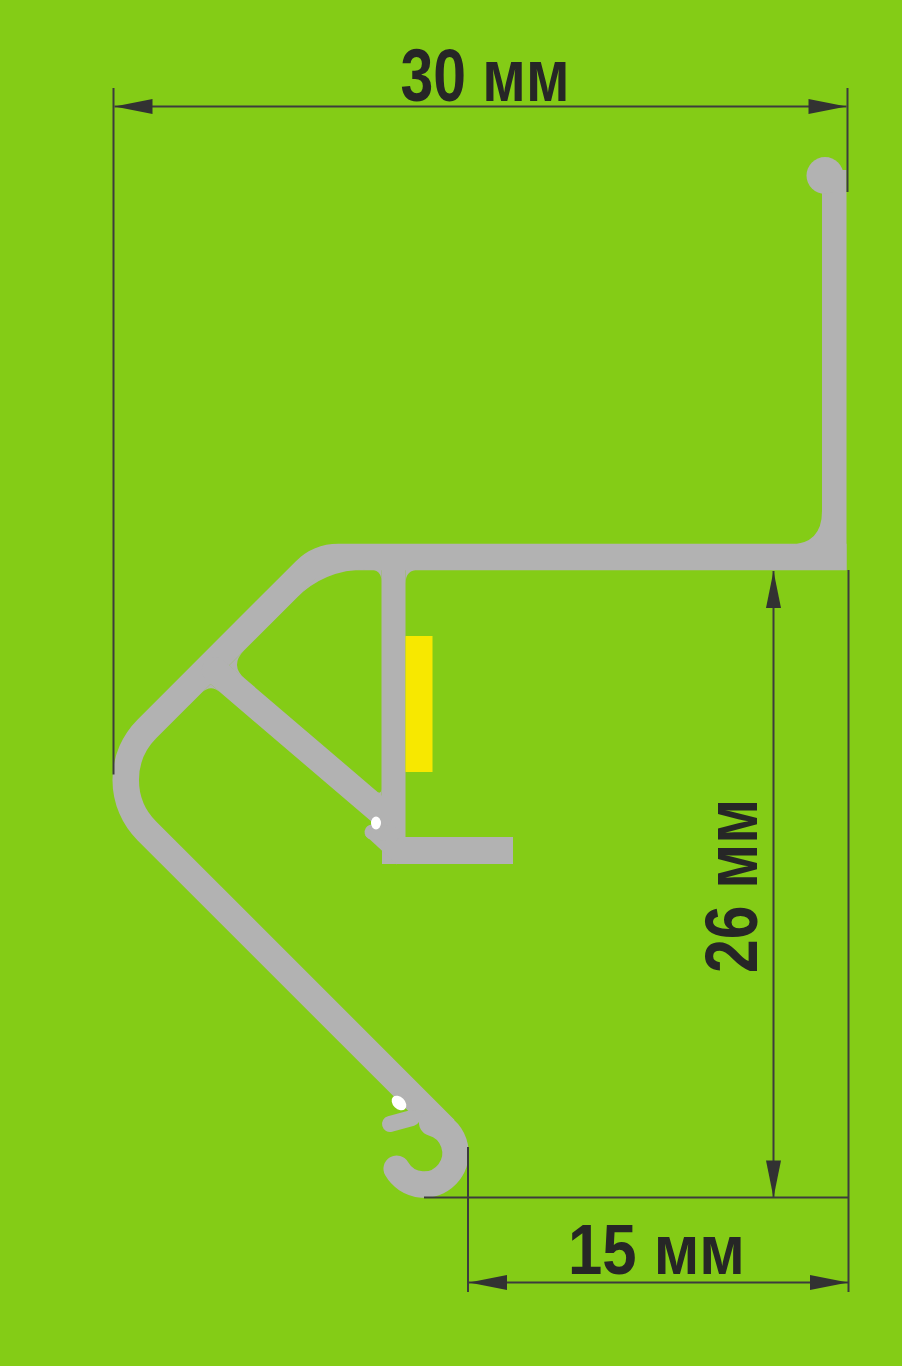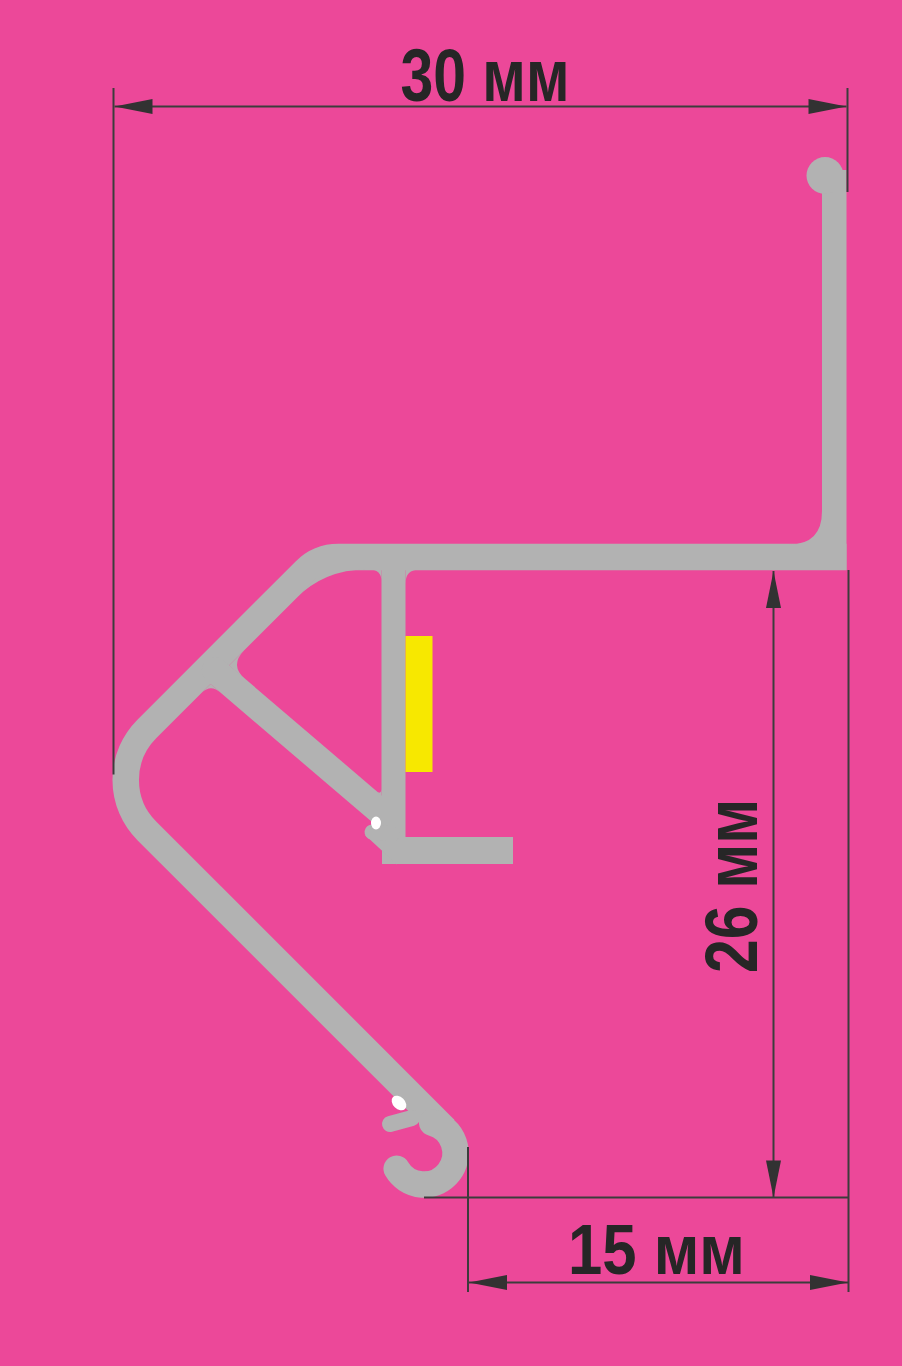--- a/index.html
+++ b/index.html
@@ -1,16 +1,16 @@
 <!DOCTYPE html>
 <html><head>
 <meta charset="utf-8">
 <style>
   html,body{margin:0;padding:0;background:#ffffff;}
-  #page{width:902px;height:1366px;position:relative;background:#ec4899;overflow:hidden;text-align:center;}
+  #page{width:902px;height:1366px;position:relative;background:#84cc16;overflow:hidden;text-align:center;}
   svg{position:absolute;left:0;top:0;}
   text{font-family:"Liberation Sans", sans-serif;font-weight:bold;fill:#262626;}
 </style>
 </head>
 <body>
 <div id="page">
 <svg width="902" height="1366" viewBox="0 0 902 1366">
 
   <path d="M 846.5,557 H 338.3 A 47,47 0 0 0 305,570.8 L 146.8,729 A 72,72 0 0 0 146.8,830.8 L 445,1129" fill="none" stroke="#b2b2b2" stroke-width="26.5" stroke-linejoin="round" stroke-linecap="butt"></path>
 

